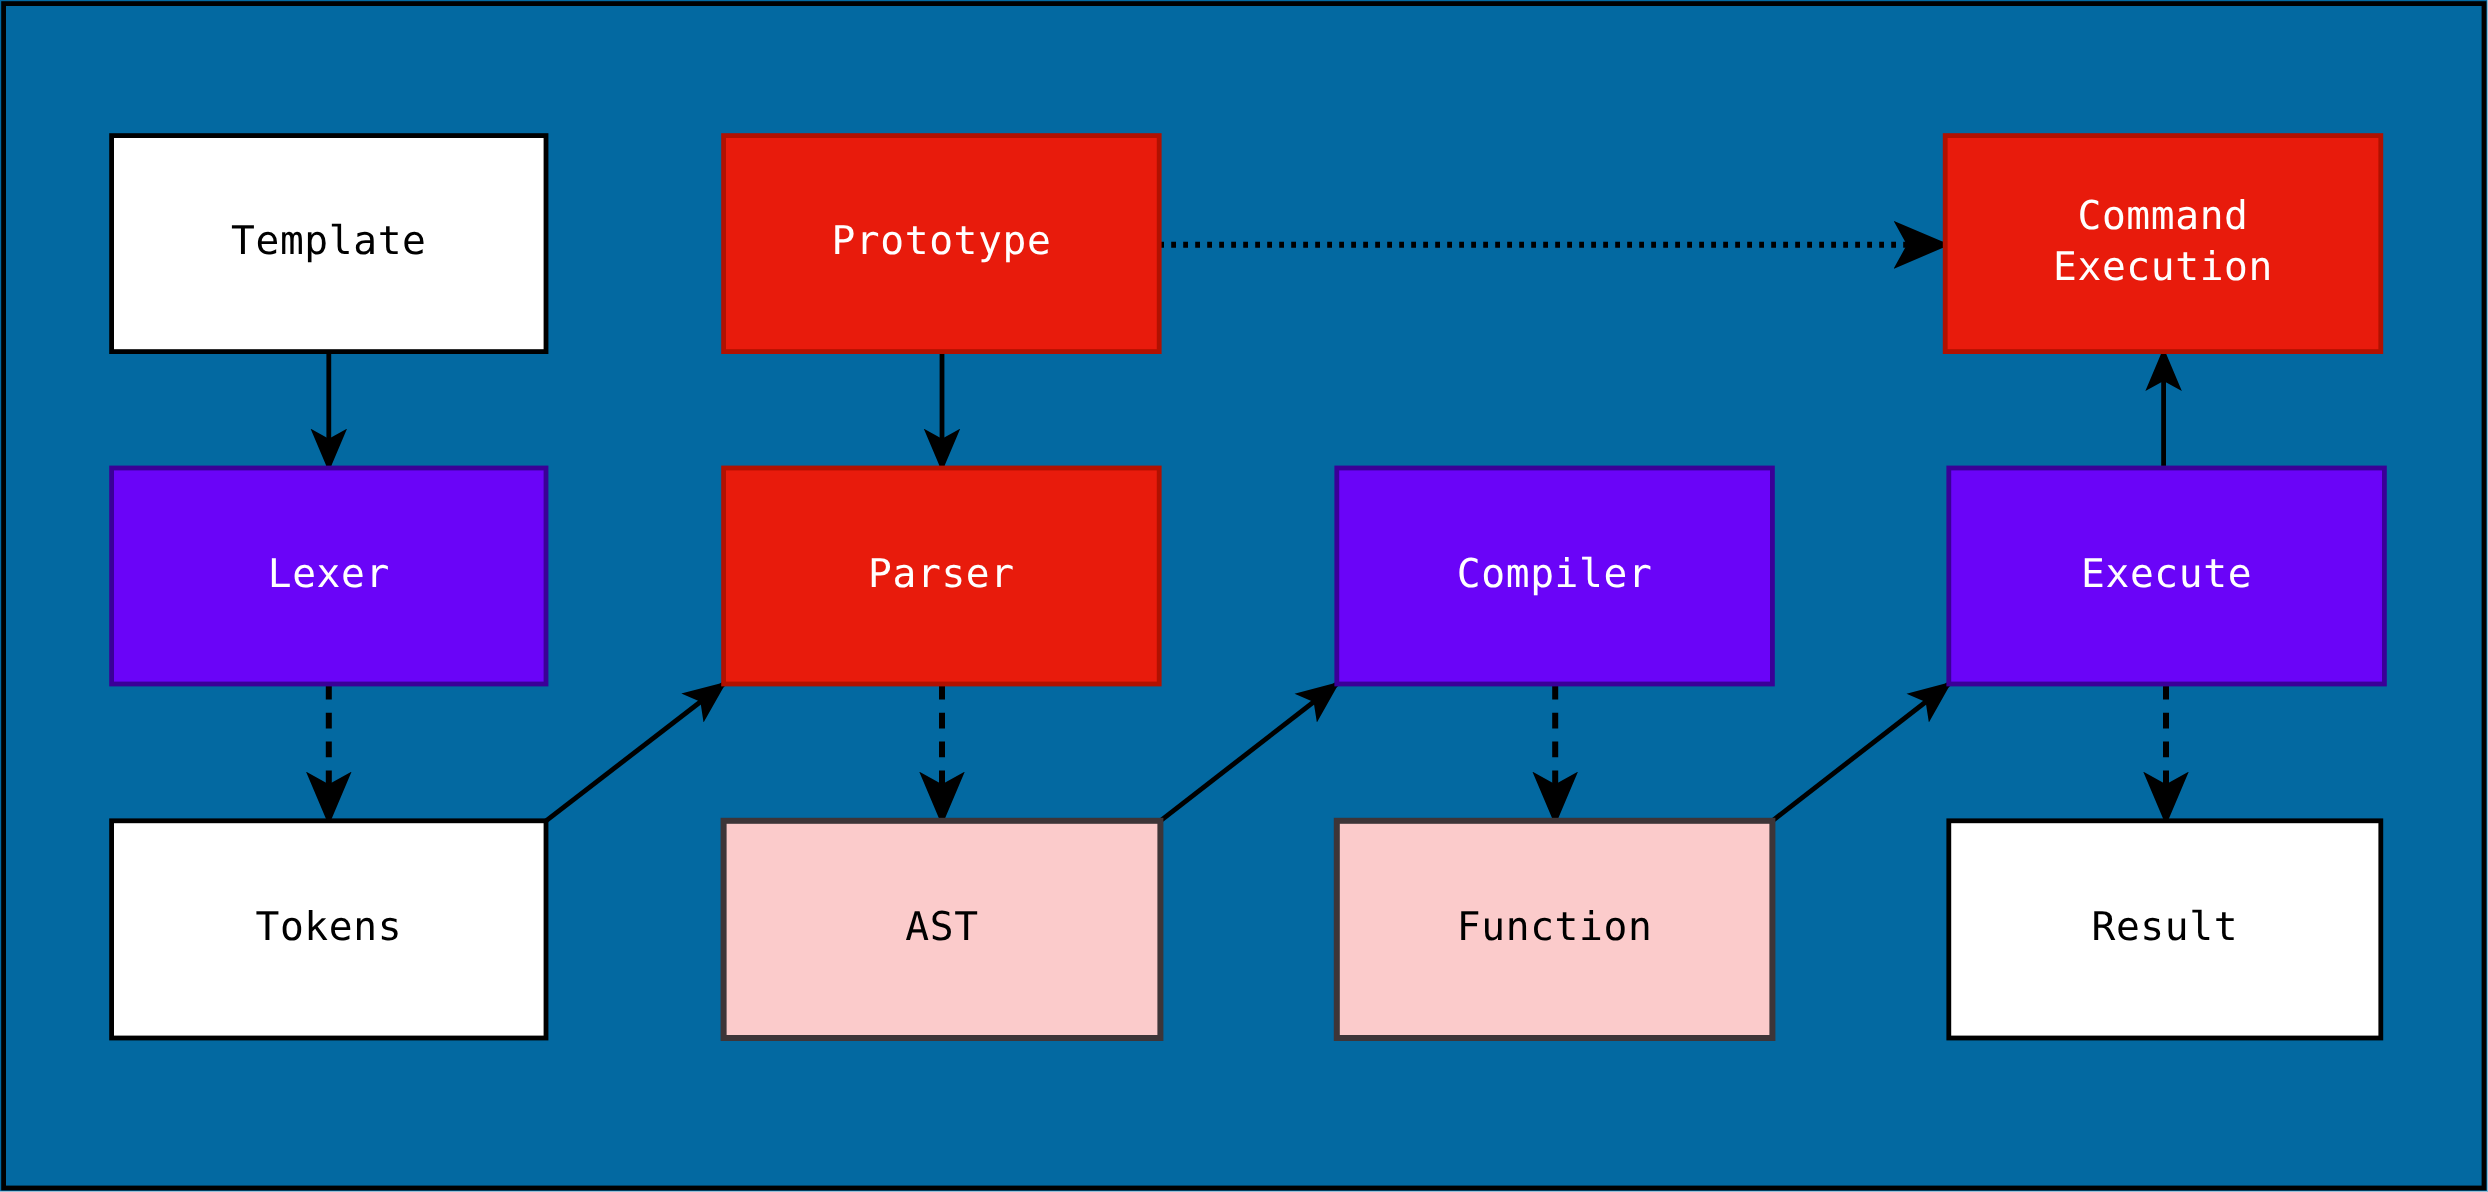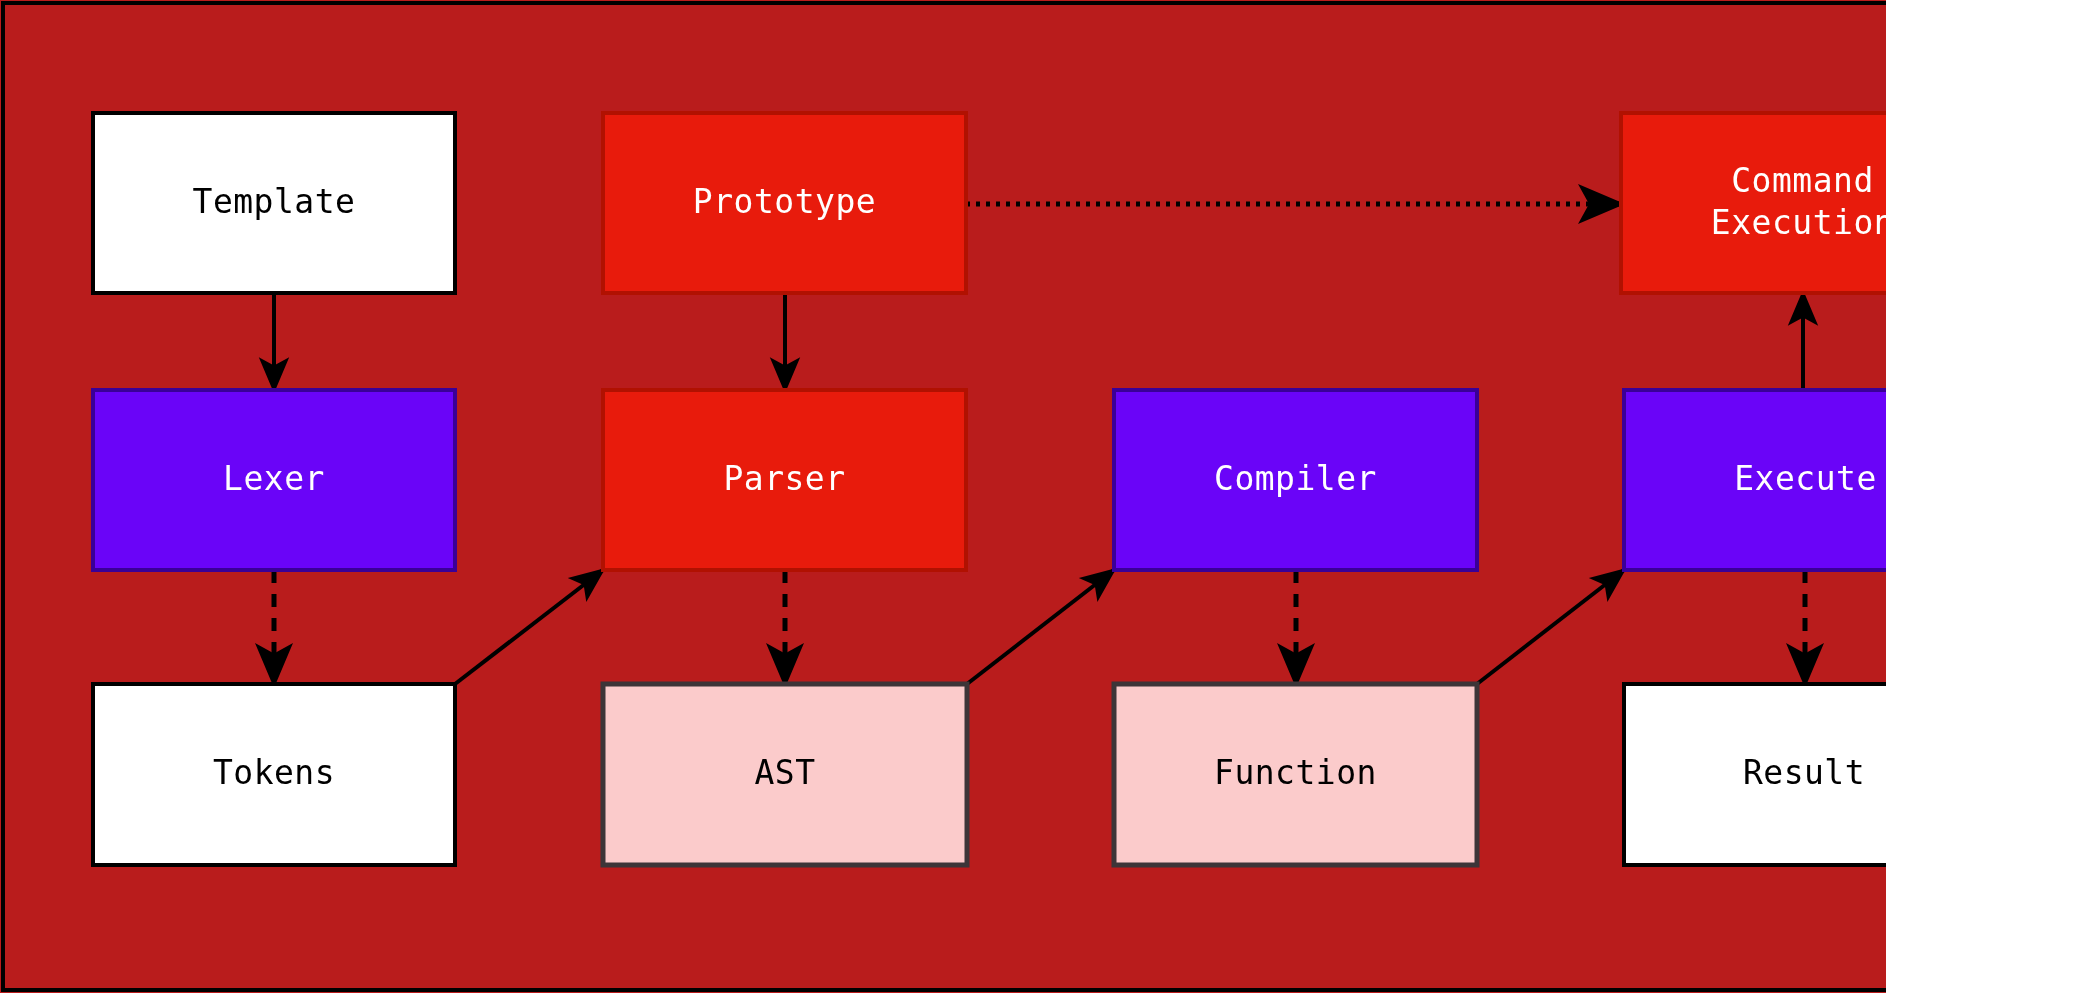--- a/index.html
+++ b/index.html
@@ -6,23 +6,23 @@
   html, body {
     margin: 0;
     padding: 0;
     background: #ffffff;
   }
   body {
     font-family: "DejaVu Sans Mono", monospace;
   }
   #canvas {
     position: relative;
-    width: 1886px;
+    width: 2073px;
     height: 993px;
-    background: #b91c1c;
+    background: #0369a1;
     box-sizing: border-box;
     overflow: hidden;
   }
   #diagram-svg {
     position: absolute;
     top: 0;
     left: 0;
     width: 2073px;
     height: 993px;
     display: block;

